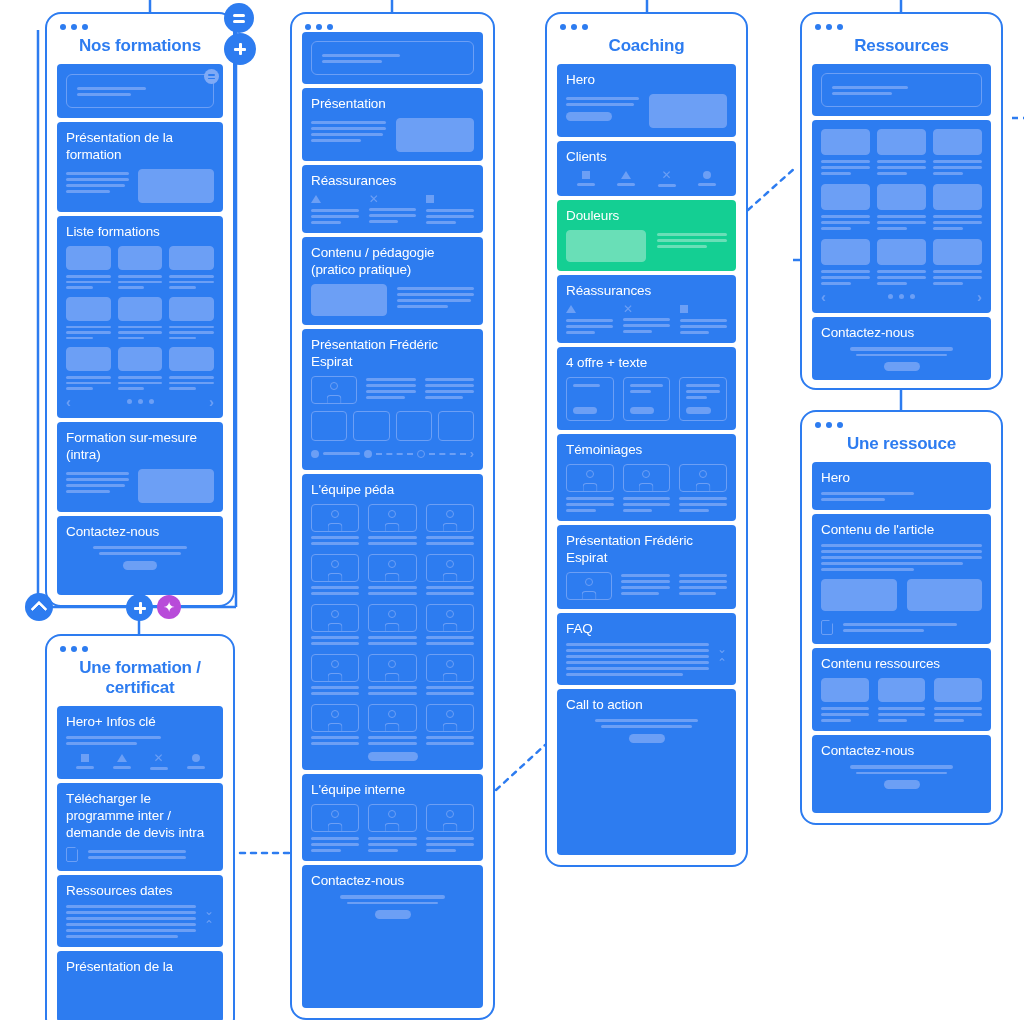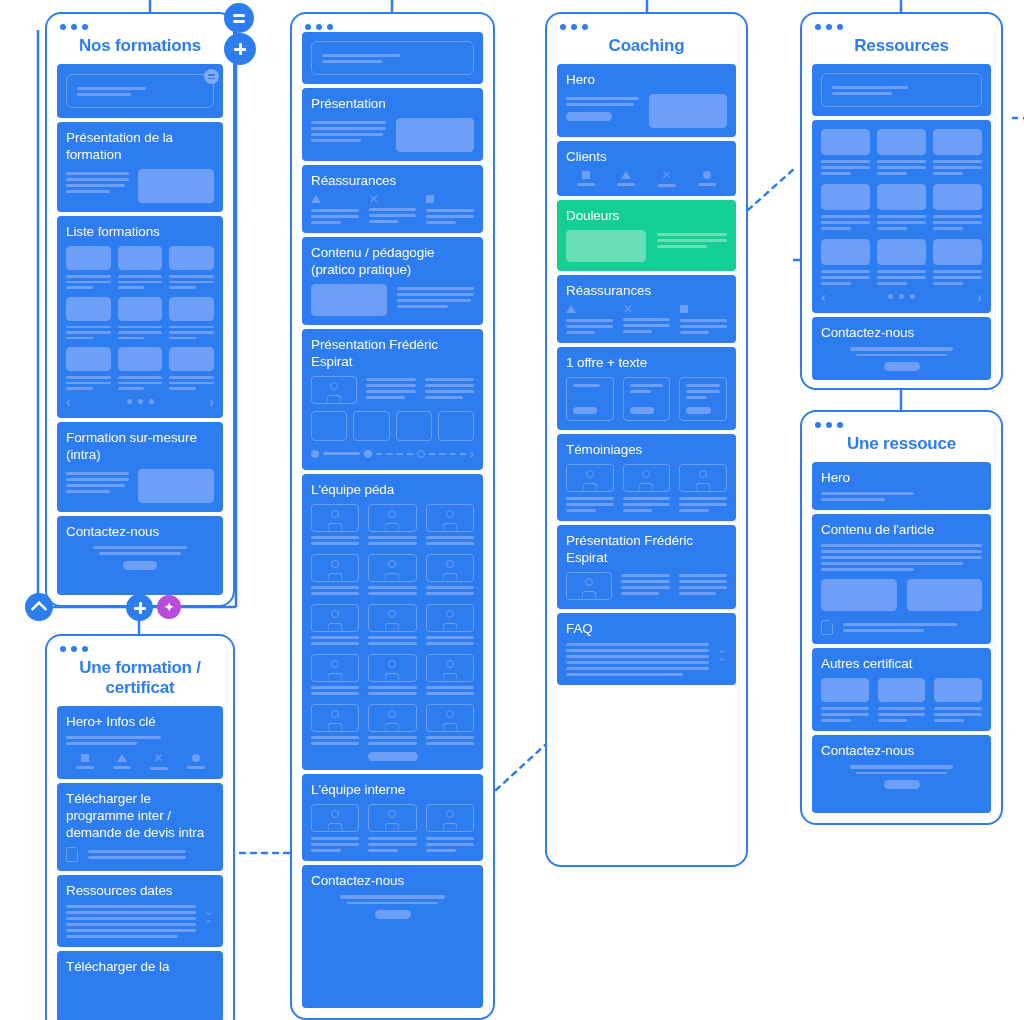--- a/index.html
+++ b/index.html
@@ -420,21 +420,21 @@
           <div class="ln" style="width:100%"></div>
             <div class="ln" style="width:100%"></div>
           <div class="ln" style="width:100%"></div>
             <div class="ln" style="width:86%;margin-bottom:0"></div>
           <span class="faq-chev" style="top:0;">⌄</span>
           <span class="faq-chev" style="top:14px;">⌃</span>
         </div>
       </div>
 
       <div class="sec" style="flex:1;">
-        <div class="sec-label">Télécharger de la</div>
+        <div class="sec-label">Présentation de la</div>
       </div>
 
     </div>
   </div>
 </div>
 
 <div class="frame" style="left:290px;top:12px;width:205px;height:1008px;">
   <div class="frame-inner">
     <div class="dots">
         <i></i>
@@ -768,21 +768,21 @@
           <div>
             <span class="g-square" style="display:block;margin-bottom:6px;"></span>
             <div class="ln" style="width:100%"></div>
               <div class="ln" style="width:100%"></div>
               <div class="ln" style="width:62%;margin-bottom:0"></div>
           </div>
         </div>
       </div>
 
       <div class="sec">
-        <div class="sec-label">1 offre + texte</div>
+        <div class="sec-label">4 offre + texte</div>
         <div class="grid3" style="gap:9px;">
           <div class="box-outline" style="height:44px;padding:6px;display:flex;flex-direction:column;justify-content:space-between;">
             <div class="ln" style="width:80%;margin:0;"></div>
             <div class="pill" style="width:72%;height:7px;"></div>
           </div>
           <div class="box-outline" style="height:44px;padding:6px;display:flex;flex-direction:column;justify-content:space-between;">
             <div>
                 <div class="ln" style="width:100%"></div>
                 <div class="ln" style="width:62%;margin-bottom:0"></div>
               </div>
@@ -855,20 +855,28 @@
             <div class="ln" style="width:100%"></div>
           <div class="ln" style="width:100%"></div>
             <div class="ln" style="width:100%"></div>
           <div class="ln" style="width:100%"></div>
             <div class="ln" style="width:82%;margin-bottom:0"></div>
           <span class="faq-chev" style="top:0;">⌄</span>
           <span class="faq-chev" style="top:14px;">⌃</span>
         </div>
       </div>
 
+      <div class="sec" style="flex:1;">
+        <div class="sec-label">Call to action</div>
+        <div class="center">
+          <div class="ln" style="width:64%;height:3.5px"></div>
+          <div class="ln" style="width:56%;height:2.5px"></div>
+          <div class="pill" style="width:36px;margin-top:3px;"></div>
+        </div>
+      </div>
 
     </div>
   </div>
 </div>
 
 <div class="frame" style="left:800px;top:12px;width:203px;height:378px;">
   <div class="frame-inner">
     <div class="dots">
         <i></i>
         <i></i>
@@ -1019,21 +1027,21 @@
         <div class="row" style="gap:10px;align-items:center;margin-top:9px;">
           <span class="doc-icon"></span>
           <div class="lines" style="flex:1">
             <div class="ln" style="width:82%"></div>
               <div class="ln" style="width:58%;margin-bottom:0"></div>
           </div>
         </div>
       </div>
 
       <div class="sec">
-        <div class="sec-label">Autres certificat</div>
+        <div class="sec-label">Contenu ressources</div>
         <div class="grid3" style="gap:9px;">
           <div>
               <div class="box" style="height:24px"></div>
               <div style="margin-top:5px">
                 <div class="ln" style="width:100%"></div>
                 <div class="ln" style="width:100%"></div>
                 <div class="ln" style="width:62%;margin-bottom:0"></div>
               </div>
             </div>
           <div>

